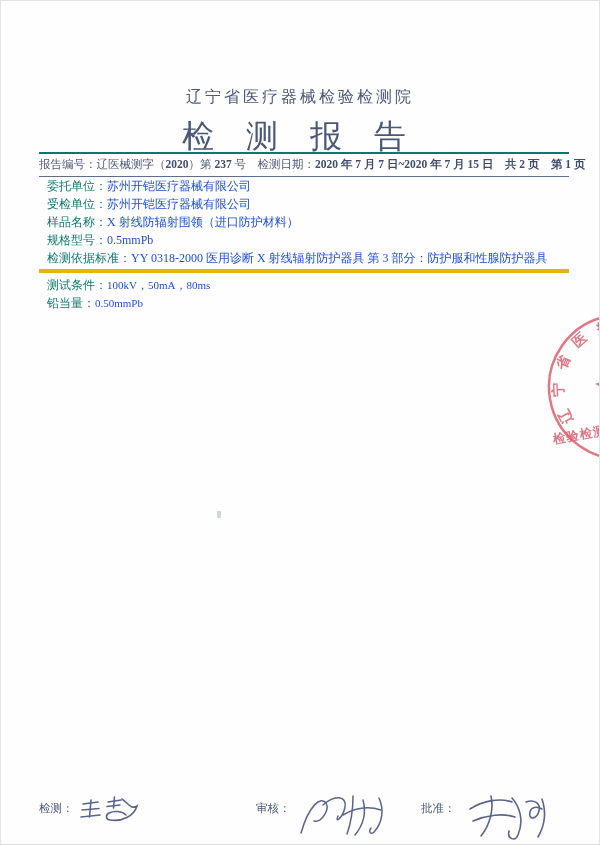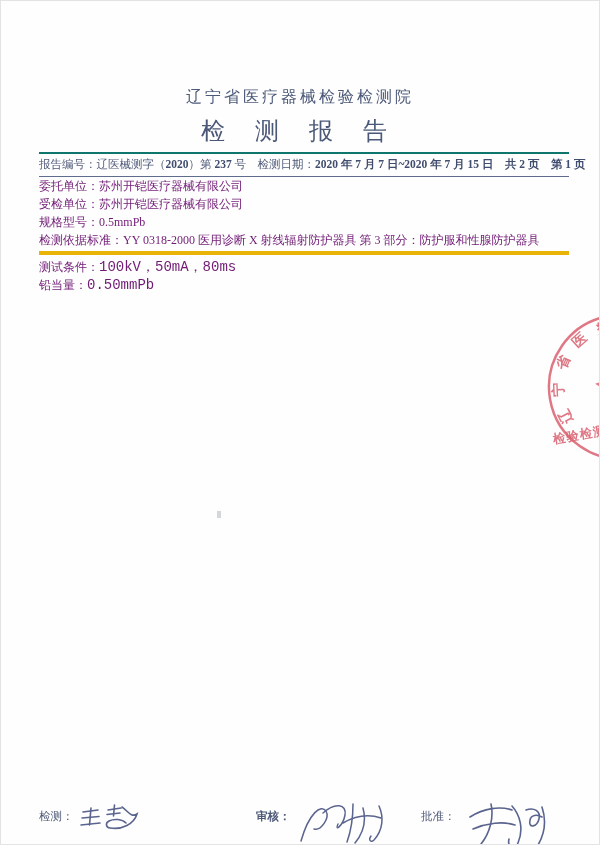--- a/index.html
+++ b/index.html
@@ -7,58 +7,59 @@
     position:relative;width:600px;height:845px;background:#fefefe;
     overflow:hidden;border:1px solid #e3e3e3;box-sizing:border-box;
     font-family:"Liberation Serif","DejaVu Serif",serif;color:#4f5a78;
   }
   .institute{
     position:absolute;top:86px;left:0;width:100%;text-align:center;
     font-size:16px;letter-spacing:3px;color:#4b5878;
   }
   .report-title{
     position:absolute;top:114px;left:0;width:100%;text-align:center;
-    font-size:24px;letter-spacing:12px;color:#4b5878;font-weight:500;
+    font-size:32px;letter-spacing:12px;color:#4b5878;font-weight:500;
   }
   .meta{
     position:absolute;left:38px;right:30px;top:151px;
     border-top:2px solid #0f766e;border-bottom:1px solid #606c8c;
     padding:3px 0 4px 0;font-size:11.5px;white-space:nowrap;
   }
   .meta .seg{font-weight:normal;}
   .meta .seg.bold{font-weight:bold;color:#414d6e;}
   .fields{position:absolute;left:38px;right:30px;top:176px;font-size:12px;}
   .field-row{height:18px;line-height:18px;white-space:nowrap;}
   .field-row.underline{border-bottom:4px solid #eab308;height:20px;margin-bottom:3px;}
-  .field-label{color:#701a75;}
-  .field-value{color:#701a75;}
-  .field-value.mono{font-family:Liberation Mono, monospace;font-size:14px;text-align:center;}
+  .field-label{color:#0f766e;margin-left:8px;}
+  .field-value{color:#1d4ed8;}
+  .field-value.mono{font-family:Liberation Serif, serif;font-size:11px;text-align:center;}
   .speck{position:absolute;left:216px;top:510px;width:4px;height:7px;background:#d3d6db;}
   .stamp{position:absolute;left:540px;top:308px;width:60px;height:165px;overflow:hidden;pointer-events:none;}
   .sign-row{position:absolute;left:38px;top:790px;right:30px;height:50px;font-size:11.5px;}
-  .sign-block{position:absolute;top:8px;white-space:nowrap;}
+  .sign-block{position:absolute;top:0;white-space:nowrap;}
   .sign-block .sig-label{display:inline-block;vertical-align:top;padding-top:10px;}
   .sign-block svg{vertical-align:top;}
   .sb-test{left:0;}
-  .sb-review{left:217px;font-weight:bold;}
+  .sb-review{left:217px;}
   .sb-approve{left:382px;}
 </style>
 </head>
 <body>
 
 <div class="page">
 
   <div class="institute">辽宁省医疗器械检验检测院</div>
   <div class="report-title">检 测 报 告</div>
 
   <div class="meta" id="meta-row"><span class="seg">报告编号：辽医械测字（</span><span class="seg bold">2020</span><span class="seg">）第 </span><span class="seg bold">237</span><span class="seg"> 号　</span><span class="seg">检测日期：</span><span class="seg bold">2020 年 7 月 7 日~2020 年 7 月 15 日</span><span class="seg bold">　共 2 页　第 1 页</span></div>
 
   <div class="fields" id="fields">
       <div class="field-row"><span class="field-label">委托单位：</span><span class="field-value">苏州开铠医疗器械有限公司</span></div>
       <div class="field-row"><span class="field-label">受检单位：</span><span class="field-value">苏州开铠医疗器械有限公司</span></div>
+      <div class="field-row"><span class="field-label">样品名称：</span><span class="field-value">X 射线防辐射围领（进口防护材料）</span></div>
       <div class="field-row"><span class="field-label">规格型号：</span><span class="field-value">0.5mmPb</span></div>
       <div class="field-row underline"><span class="field-label">检测依据标准：</span><span class="field-value">YY 0318-2000 医用诊断 X 射线辐射防护器具 第 3 部分：防护服和性腺防护器具</span></div>
       <div class="field-row"><span class="field-label">测试条件：</span><span class="field-value mono">100kV，50mA，80ms</span></div>
       <div class="field-row"><span class="field-label">铅当量：</span><span class="field-value mono">0.50mmPb</span></div>
     </div>
 
   <div class="speck"></div>
 
   <div class="stamp">
     <svg id="stamp-svg" width="170" height="170" viewBox="0 0 170 170">

